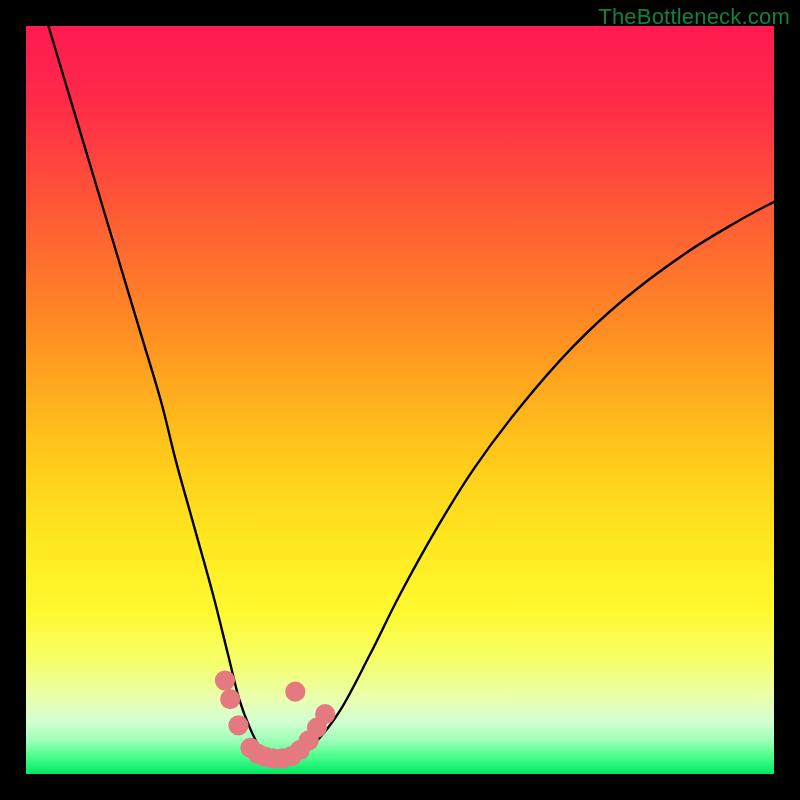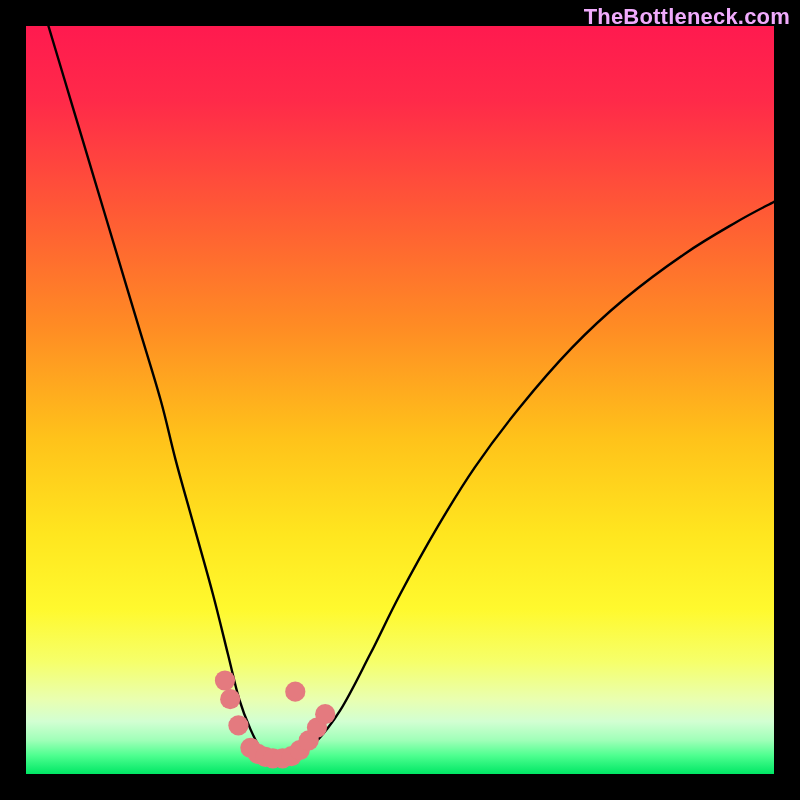--- a/index.html
+++ b/index.html
@@ -31,23 +31,23 @@
   .curve-svg {
     position: absolute;
     inset: 0;
     width: 100%;
     height: 100%;
   }
   .watermark {
     position: absolute;
     top: 4px;
     right: 10px;
-    color: #f0abfc;
+    color: #15803d;
     font-size: 22px;
-    font-weight: 700;
+    font-weight: 400;
     letter-spacing: 0.2px;
     user-select: none;
   }
 </style>
 </head>
 <body>
 
 <div class="frame">
   <div class="plot-area">
     <svg class="gradient" viewBox="0 0 100 100" preserveAspectRatio="none">

